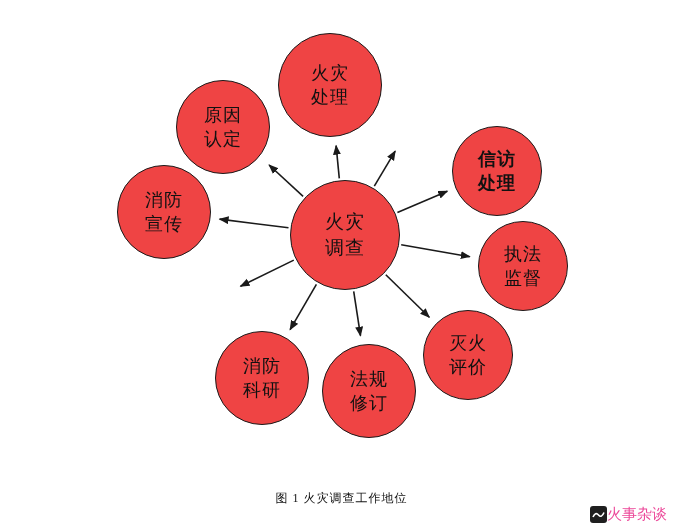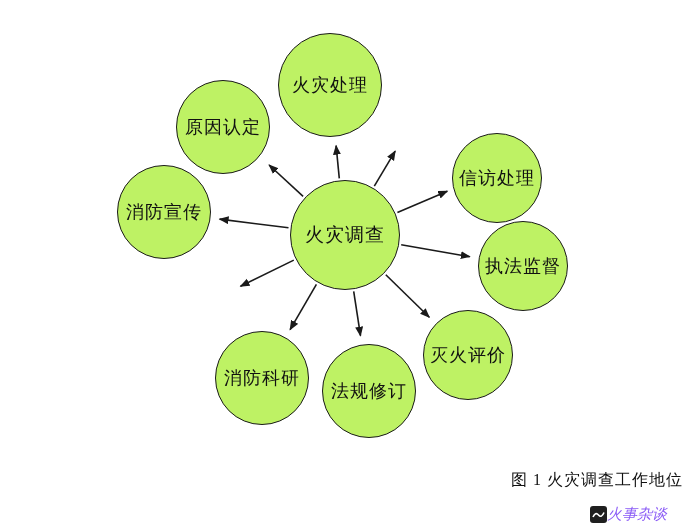--- a/index.html
+++ b/index.html
@@ -20,56 +20,55 @@
     left: 0;
     top: 0;
     width: 683px;
     height: 530px;
     pointer-events: none;
   }
   .node {
     position: absolute;
     border: 1.6px solid #1a1a1a;
     border-radius: 50%;
-    background: #bef264;
+    background: #ef4444;
     display: flex;
-    flex-direction: row;
+    flex-direction: column;
     align-items: center;
     justify-content: center;
     text-align: center;
     color: #111111;
     font-size: 18px;
     line-height: 1.35;
     letter-spacing: 1px;
     box-sizing: border-box;
   }
   .node.center-node {
     font-size: 19px;
     z-index: 2;
   }
   .caption {
     position: absolute;
     left: 0;
     width: 683px;
-    top: 470px;
-    text-align: right;
-    font-size: 16px;
+    top: 490px;
+    text-align: center;
+    font-size: 12px;
     color: #111111;
     letter-spacing: 1px;
   }
   .watermark {
     position: absolute;
     right: 16px;
     bottom: 6px;
     display: flex;
     align-items: center;
     font-family: "Liberation Sans", sans-serif;
     font-size: 15px;
-    color: #8b5cf6;
-    font-style: italic;
+    color: #ec4899;
   }
   .wm-icon {
     display: inline-flex;
     line-height: 0;
   }
 </style>
 </head>
 <body>
 
 <div class="stage">
@@ -96,21 +95,21 @@
     <span>火灾</span>
     <span>调查</span>
   </div>
 
   <div class="node outer" style="left:278px;top:33px;width:104px;height:104px;">
     <span>火灾</span>
     <span>处理</span>
   </div>
 
 
-  <div class="node outer" style="left:452px;top:133px;width:90px;height:90px;">
+  <div class="node outer" style="left:452px;top:126px;width:90px;height:90px;font-weight:bold;">
     <span>信访</span>
     <span>处理</span>
   </div>
 
   <div class="node outer" style="left:478px;top:221px;width:90px;height:90px;justify-content:center;">
     <span>执法</span>
     <span>监督</span>
   </div>
 
   <div class="node outer" style="left:423px;top:310px;width:90px;height:90px;">

